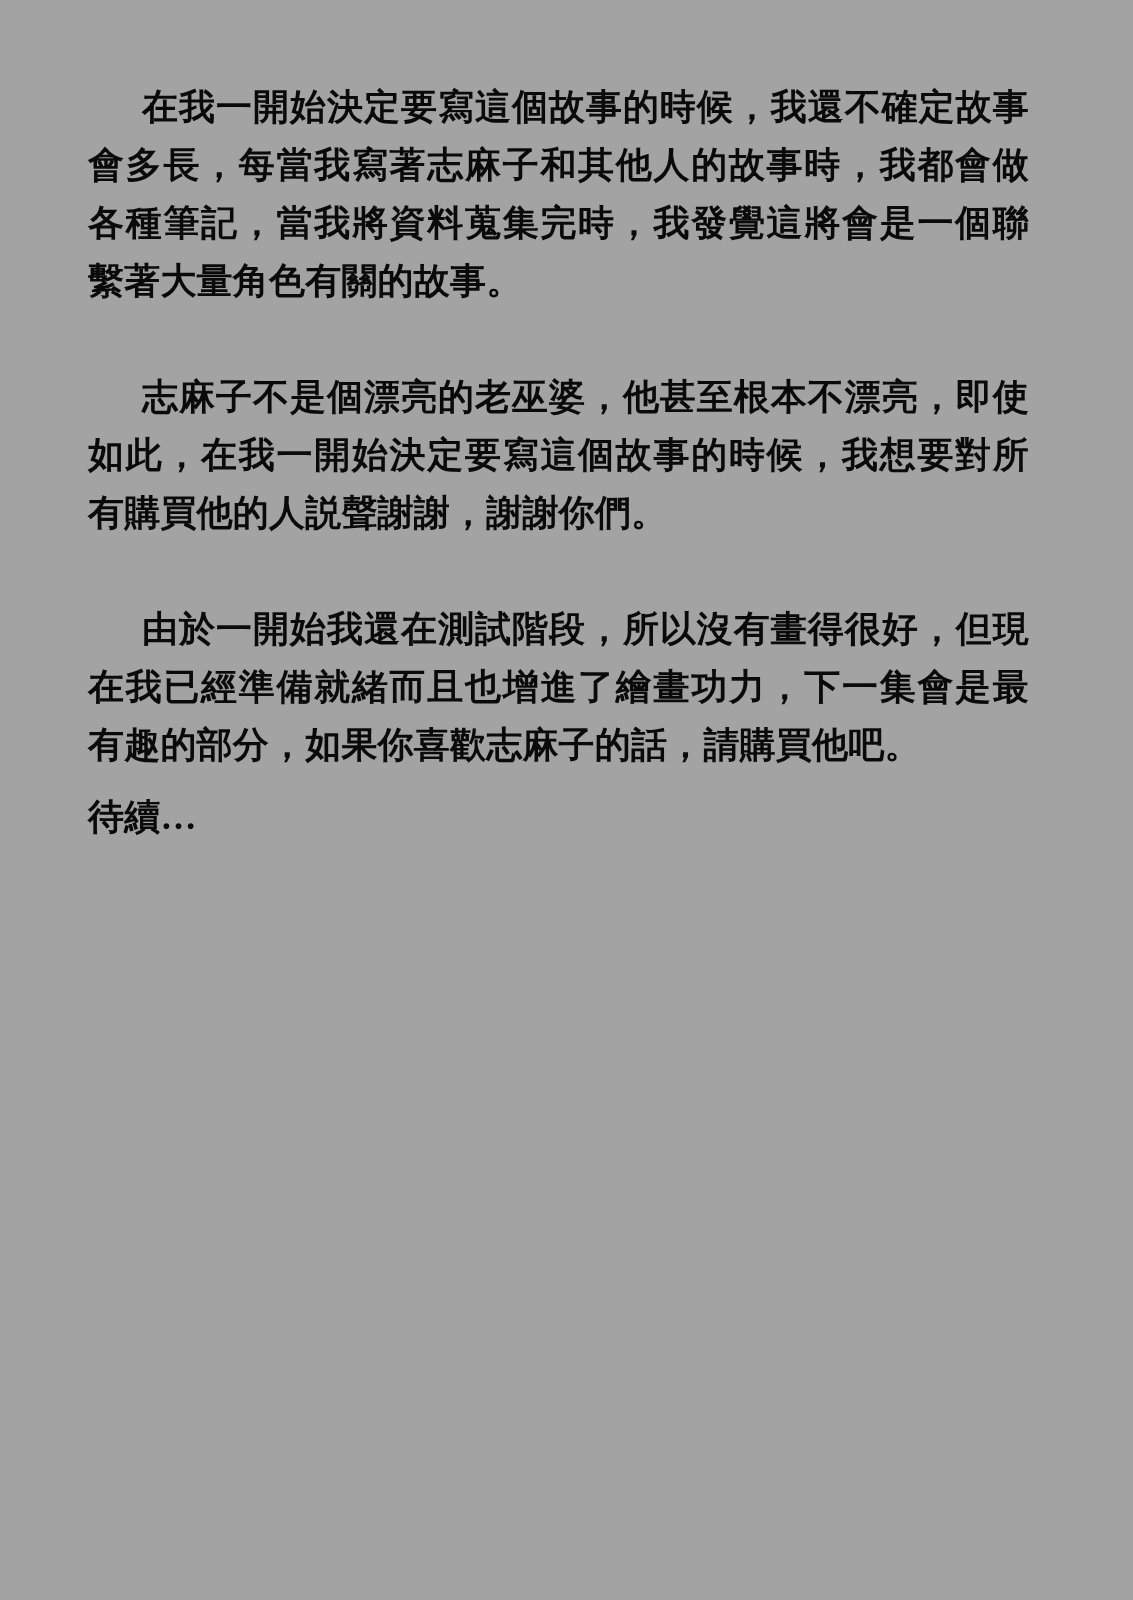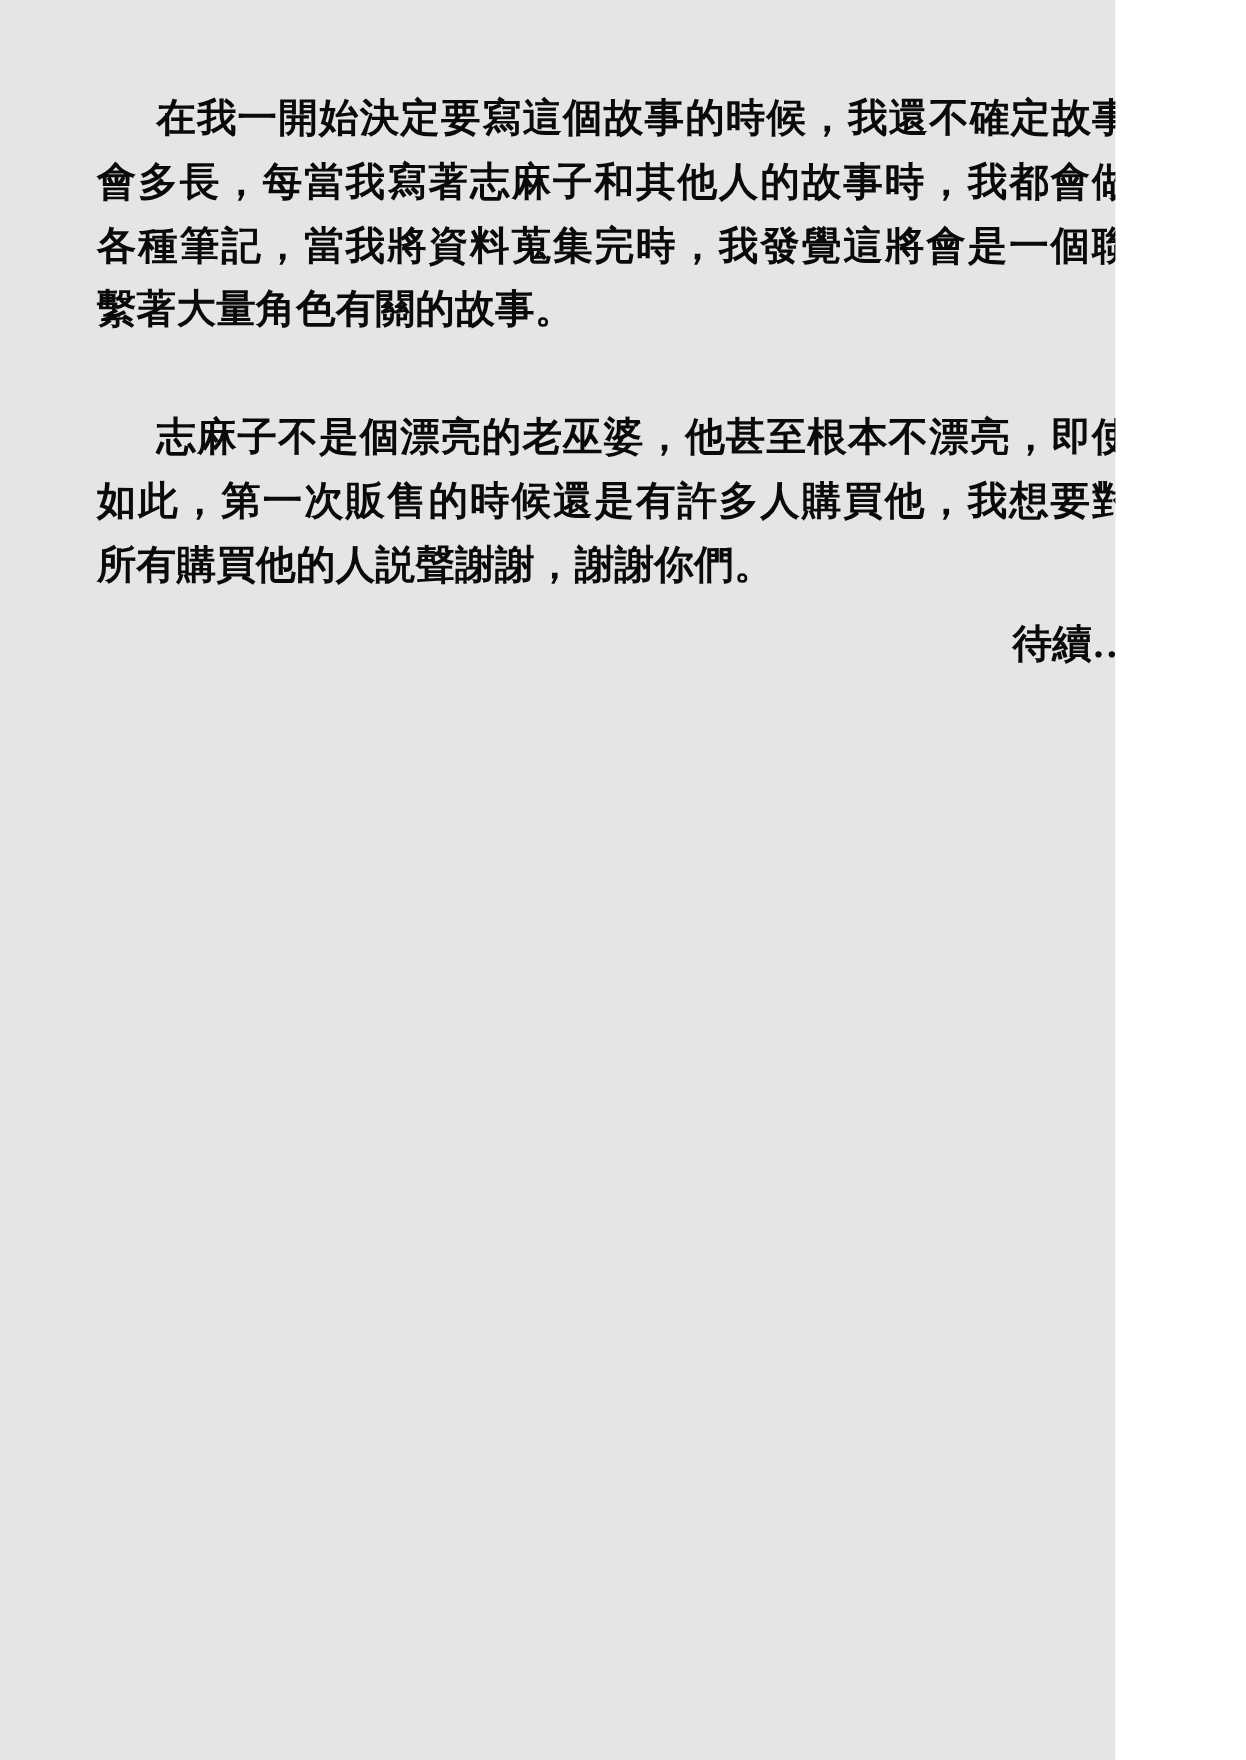--- a/index.html
+++ b/index.html
@@ -2,23 +2,23 @@
 <html><head>
 <meta charset="utf-8">
 <style>
   html, body {
     margin: 0;
     padding: 0;
     background: #ffffff;
   }
   .page {
     position: relative;
-    width: 1014px;
+    width: 1133px;
     height: 1600px;
-    background: #e5e5e5;
+    background: #a3a3a3;
     overflow: hidden;
     font-family: Liberation Serif, serif;
     color: #0a0a0a;
     box-sizing: border-box;
   }
   .text-block {
     position: absolute;
     left: 88px;
     top: 78px;
     width: 941px;
@@ -36,26 +36,27 @@
     overflow-wrap: anywhere;
   }
   .text-block p:last-of-type {
     margin-bottom: 0;
   }
   .footer-line {
     margin-top: 14px;
     font-size: 36px;
     line-height: 58px;
     font-weight: 600;
-    text-align: right;
+    text-align: left;
     letter-spacing: 0.2px;
   }
 </style>
 </head>
 <body>
 
 <div class="page" lang="zh-Hant">
   <div class="text-block">
     <p>在我一開始決定要寫這個故事的時候，我還不確定故事會多長，每當我寫著志麻子和其他人的故事時，我都會做各種筆記，當我將資料蒐集完時，我發覺這將會是一個聯繫著大量角色有關的故事。</p>
-    <p>志麻子不是個漂亮的老巫婆，他甚至根本不漂亮，即使如此，第一次販售的時候還是有許多人購買他，我想要對所有購買他的人説聲謝謝，謝謝你們。</p>
+    <p>志麻子不是個漂亮的老巫婆，他甚至根本不漂亮，即使如此，在我一開始決定要寫這個故事的時候，我想要對所有購買他的人説聲謝謝，謝謝你們。</p>
+    <p>由於一開始我還在測試階段，所以沒有畫得很好，但現在我已經準備就緒而且也增進了繪畫功力，下一集會是最有趣的部分，如果你喜歡志麻子的話，請購買他吧。</p>
     <div class="footer-line">待續…</div>
   </div>
 </div>
 
 </body></html>

